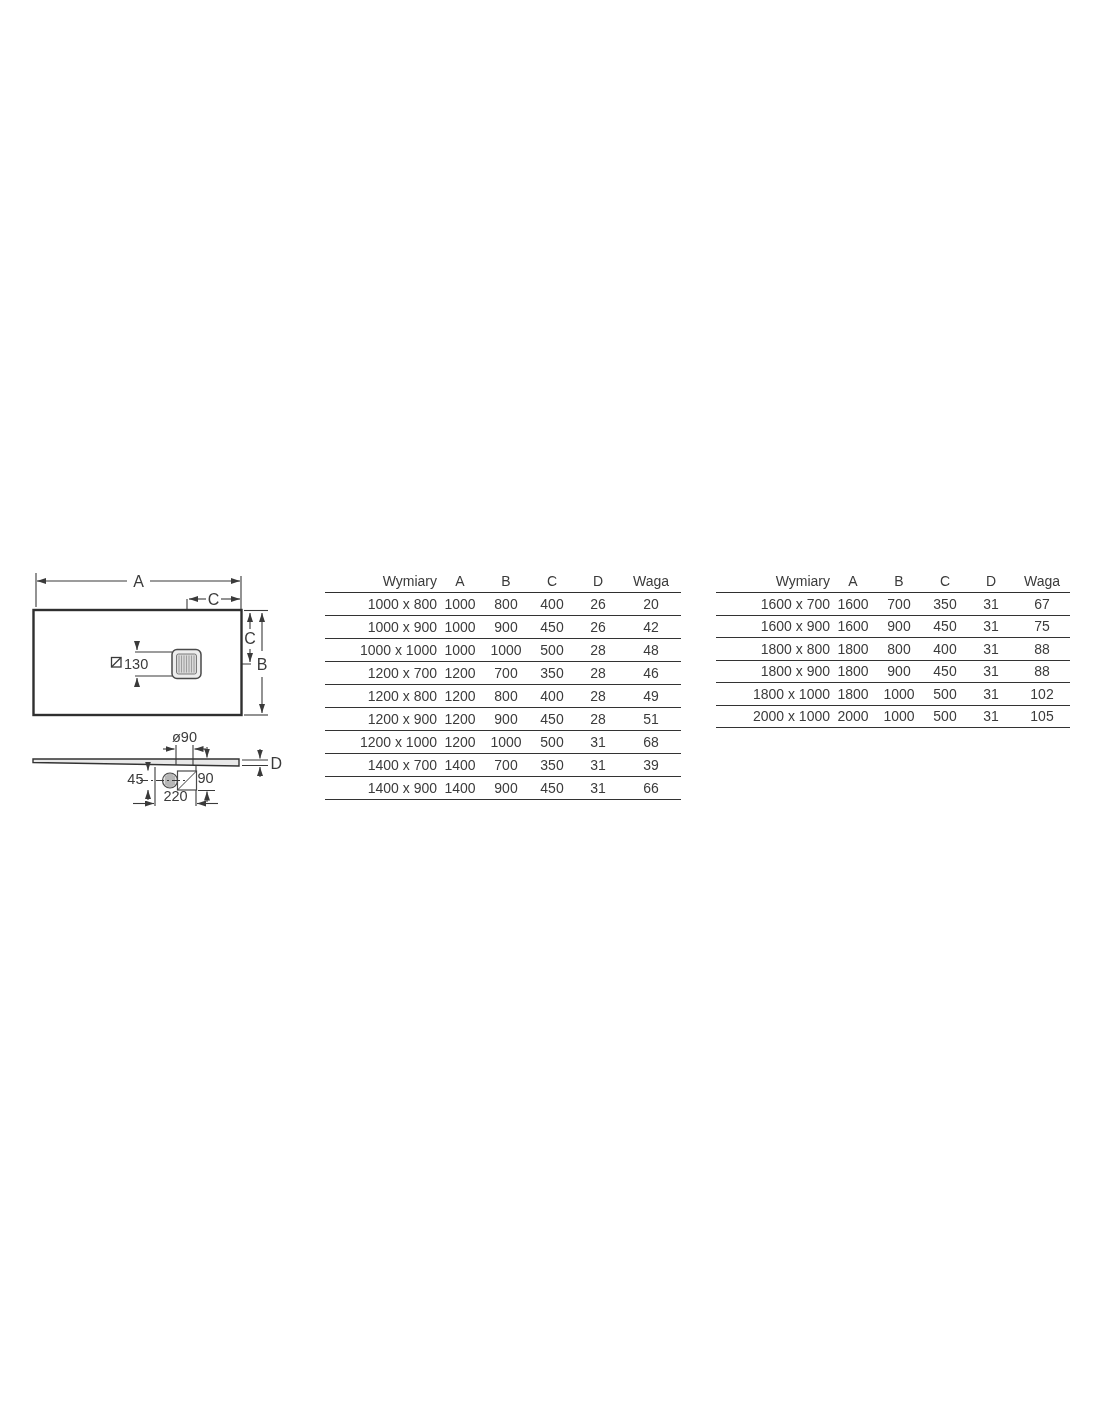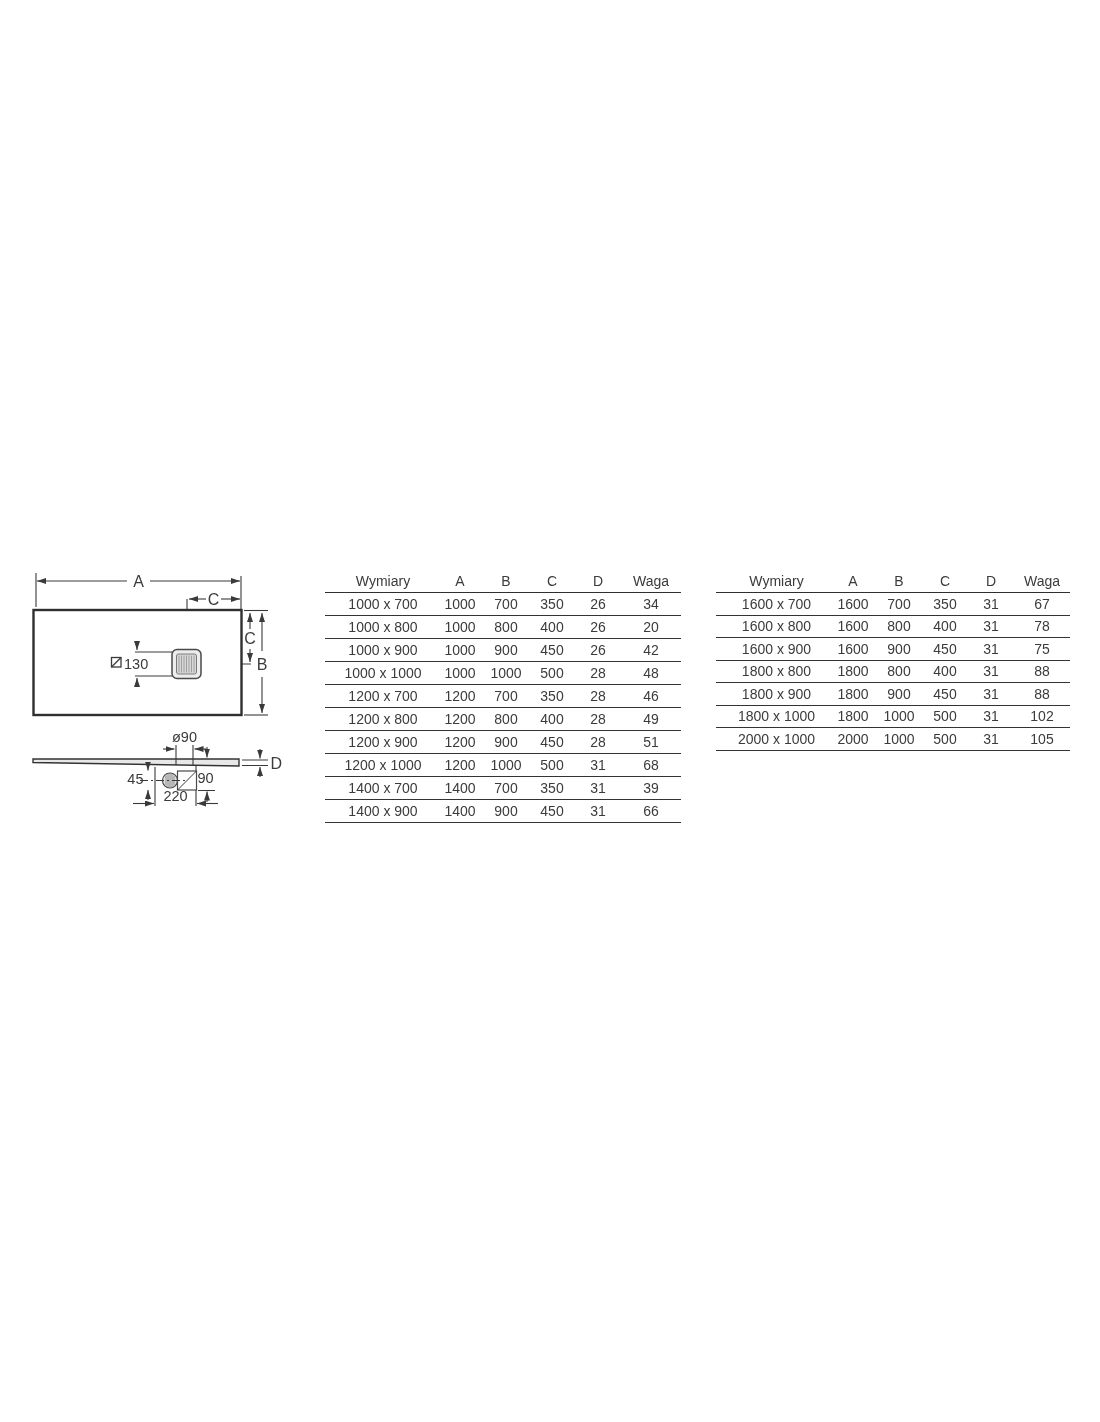--- a/index.html
+++ b/index.html
@@ -10,21 +10,21 @@
   .dim-num{font-size:14.5px;}
   .spec{position:absolute;}
   .spec table{border-collapse:collapse;table-layout:fixed;width:100%;}
   .spec th,.spec td{
     font-size:14px;font-weight:400;color:#3b3b3b;
     padding:0;text-align:center;vertical-align:middle;
     height:22px;border-bottom:1.5px solid #333333;white-space:nowrap;
     line-height:1;
   }
   .spec th{height:22px;border-bottom:1.8px solid #2f2f2f;}
-  .spec th:first-child,.spec td:first-child{text-align:center;}
+  .spec th:first-child,.spec td:first-child{text-align:right;}
   .spec--left th:first-child,.spec--left td:first-child{padding-left:4px;}
   .spec--right th:first-child,.spec--right td:first-child{padding-left:7px;}
   .spec--right td{height:21.5px;}
 </style>
 </head>
 <body>
 
 <div class="page">
 
   <svg style="position:absolute;left:15px;top:550px;" width="300" height="320" viewBox="15 550 300 320">
@@ -155,28 +155,20 @@
             <th>Wymiary</th>
             <th>A</th>
             <th>B</th>
             <th>C</th>
             <th>D</th>
             <th>Waga</th>
           </tr>
         </thead>
         <tbody>
           <tr>
-            <td>1000 x 700</td>
-            <td>1000</td>
-            <td>700</td>
-            <td>350</td>
-            <td>26</td>
-            <td>34</td>
-          </tr>
-          <tr>
             <td>1000 x 800</td>
             <td>1000</td>
             <td>800</td>
             <td>400</td>
             <td>26</td>
             <td>20</td>
           </tr>
           <tr>
             <td>1000 x 900</td>
             <td>1000</td>
@@ -268,28 +260,20 @@
         <tbody>
           <tr>
             <td>1600 x 700</td>
             <td>1600</td>
             <td>700</td>
             <td>350</td>
             <td>31</td>
             <td>67</td>
           </tr>
           <tr>
-            <td>1600 x 800</td>
-            <td>1600</td>
-            <td>800</td>
-            <td>400</td>
-            <td>31</td>
-            <td>78</td>
-          </tr>
-          <tr>
             <td>1600 x 900</td>
             <td>1600</td>
             <td>900</td>
             <td>450</td>
             <td>31</td>
             <td>75</td>
           </tr>
           <tr>
             <td>1800 x 800</td>
             <td>1800</td>

